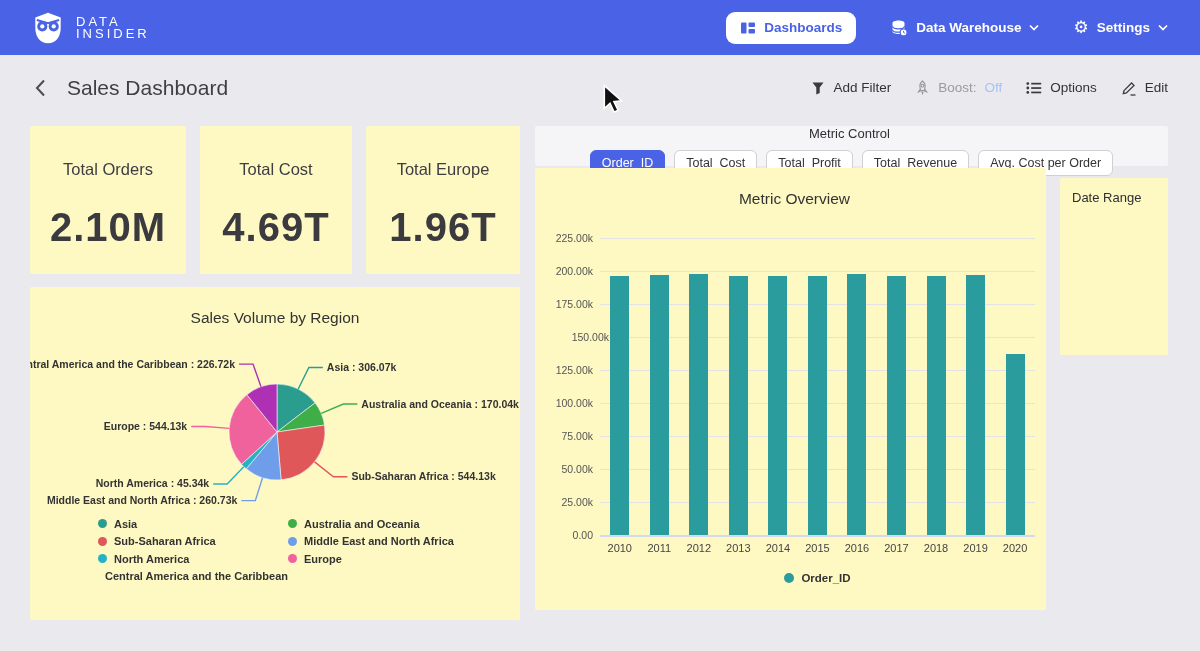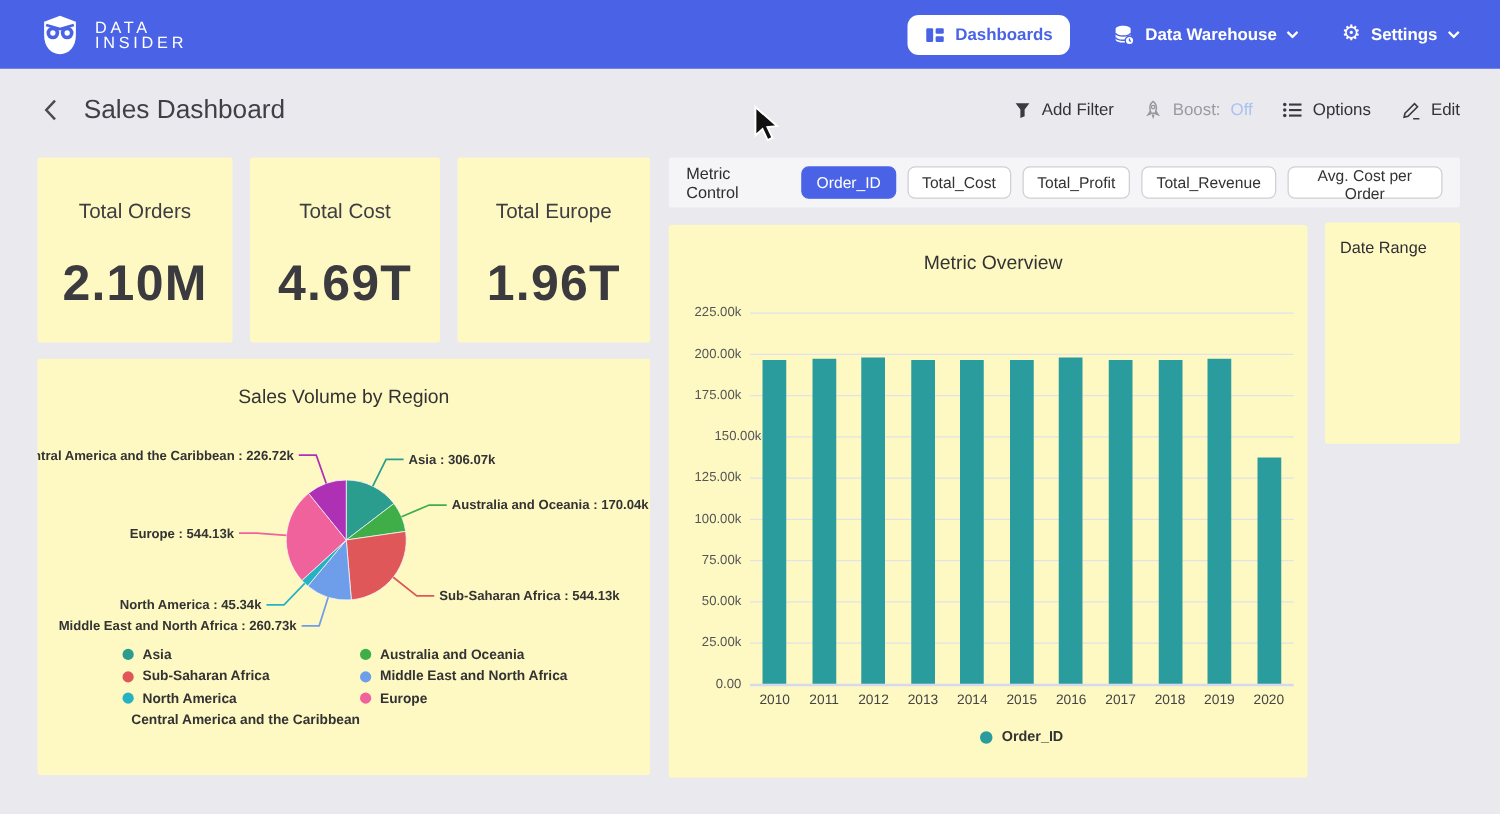--- a/index.html
+++ b/index.html
@@ -32,28 +32,28 @@
   .boost-off { color:#a9c3f0; }
 
   
   .card { position:absolute; background:#fef9c3; border-radius:2px; }
   .kpi-card { text-align:center; }
   .kpi-label { margin-top:34px; font-size:16.5px; font-weight:500; color:#3d3d42; }
   .kpi-value { margin-top:26px; font-size:40px; font-weight:600; color:#3a3a3f; letter-spacing:1px; }
 
   
   .metric-bar { position:absolute; left:535px; top:126px; width:633px; height:40px; background:#f5f5f7;
-                display:flex; align-items:center; gap:9px; padding:0 14px; border-radius:2px; }
+                display:flex; align-items:center; gap:9px; padding:0 14px; border-radius:2px;flex-direction:column; }
   .metric-label { font-size:13px; color:#2e2e33; margin-right:4px; }
   .chip { height:26px; padding:0 11px; border-radius:6px; border:1px solid #cfcfd5; background:#fff;
           font-size:12.5px; color:#333; cursor:pointer; font-family:inherit; }
   .chip.selected { background:#4a63e6; border-color:#4a63e6; color:#fff; }
 
   
-  .bar-card { left:535px; top:180px; width:511px; height:442px;padding-left:8px; }
+  .bar-card { left:535px; top:168px; width:511px; height:442px;padding-left:8px; }
   .chart-title { text-align:center; font-size:15.5px; color:#333; padding-top:22px; }
   .bar-plot { position:absolute; left:0; top:70px; width:511px; height:360px; }
   .gridline { position:absolute; left:65px; width:435px; height:1px; background:#e2e2e7; }
   .gridline.baseline { background:#d5d9f0; height:2px; }
   .ytick { position:absolute; left:0; width:58px; text-align:right; font-size:10.5px; color:#555; }
   .bars { position:absolute; left:65px; top:0; width:435px; height:297px;
           display:flex; align-items:flex-end; justify-content:space-around; }
   .bar { width:19px; }
   .xlabels { position:absolute; left:65px; top:304px; width:435px; display:flex; justify-content:space-around; }
   .xlabels span { font-size:11px; color:#444; width:39px; text-align:center; }

